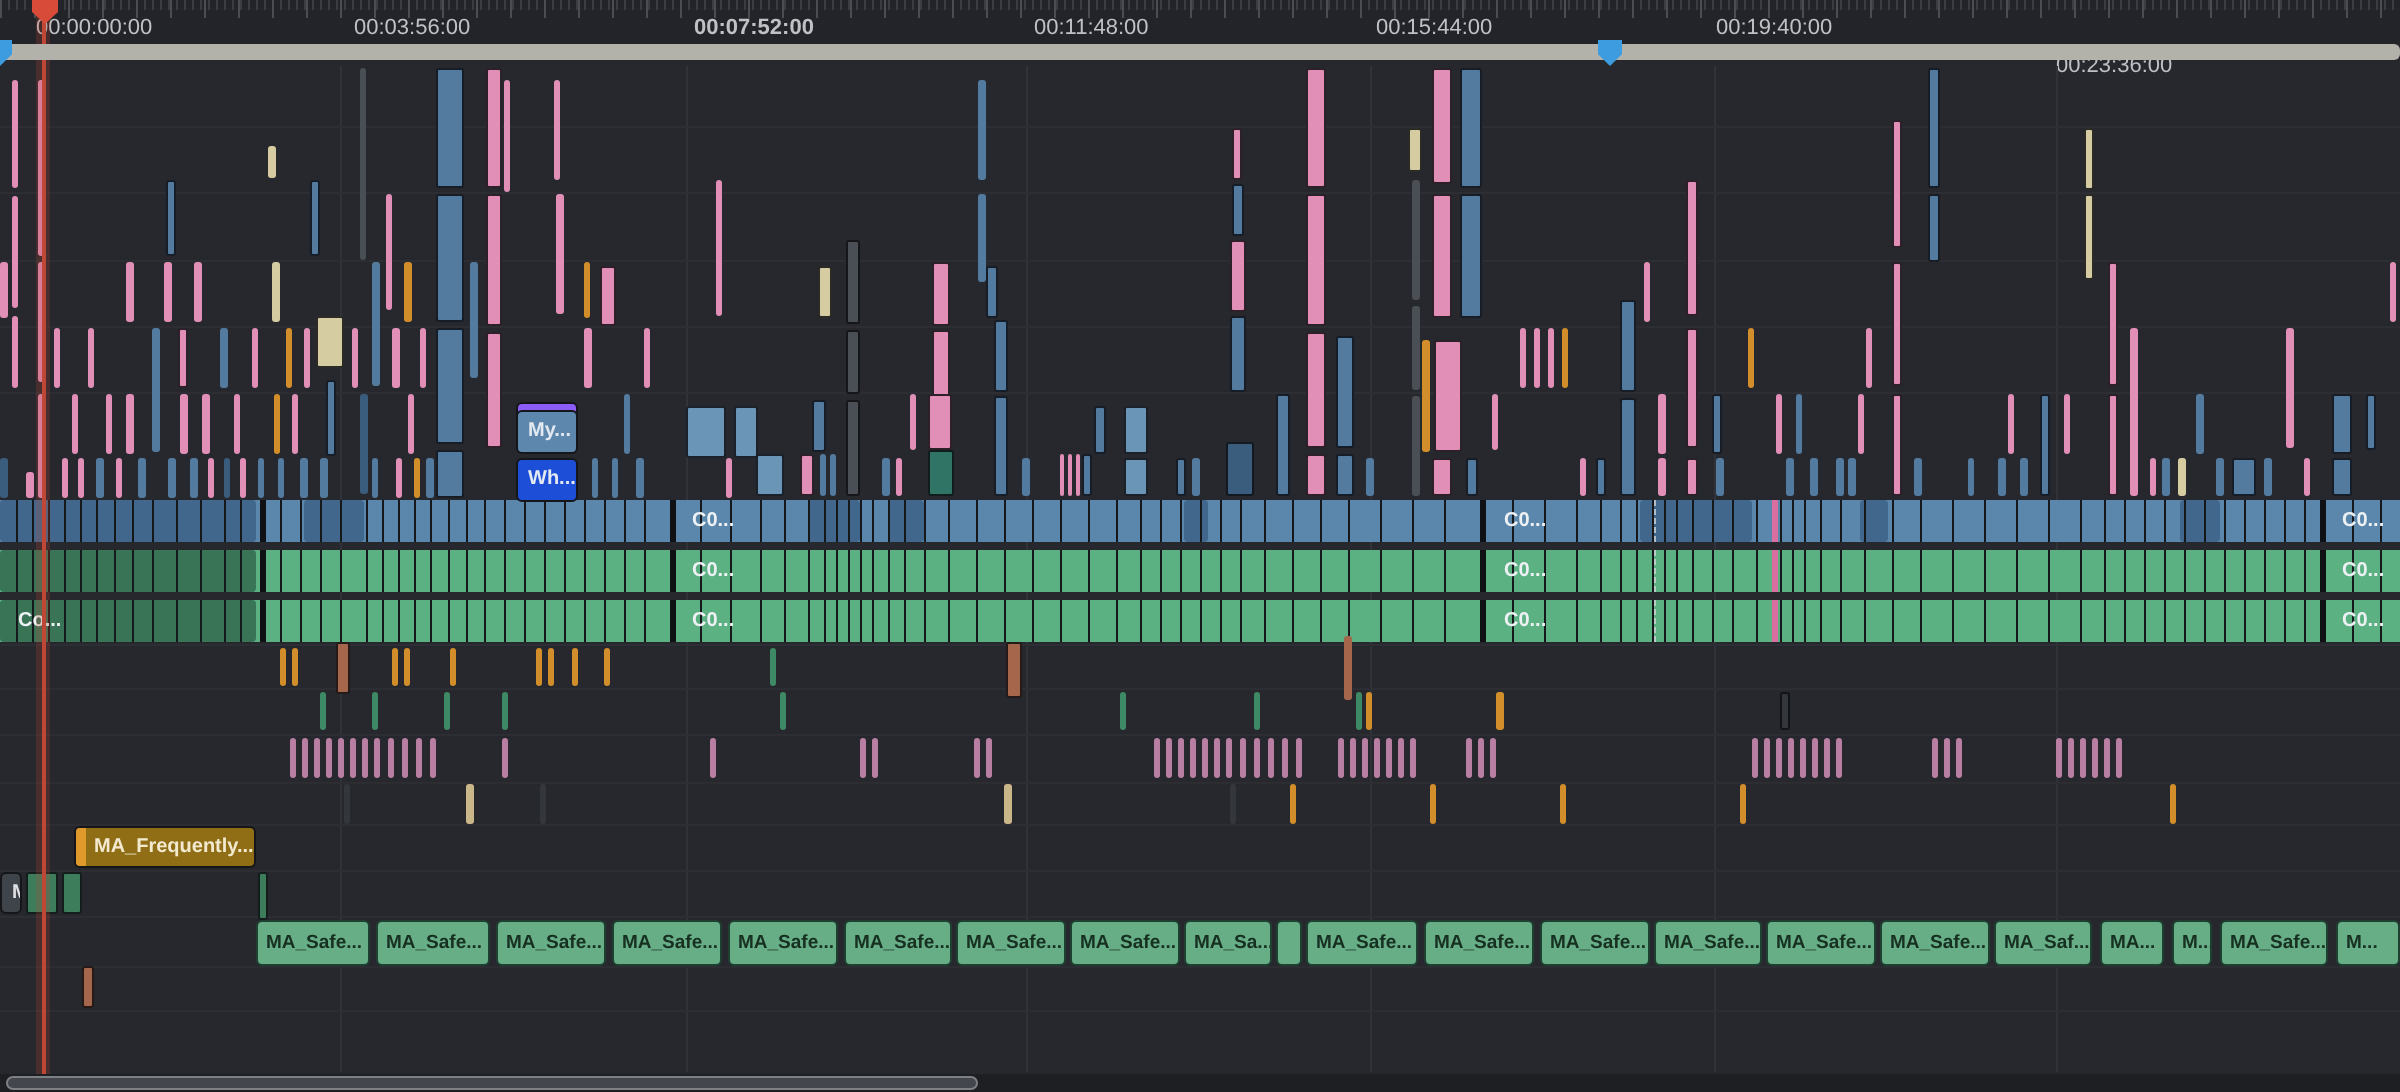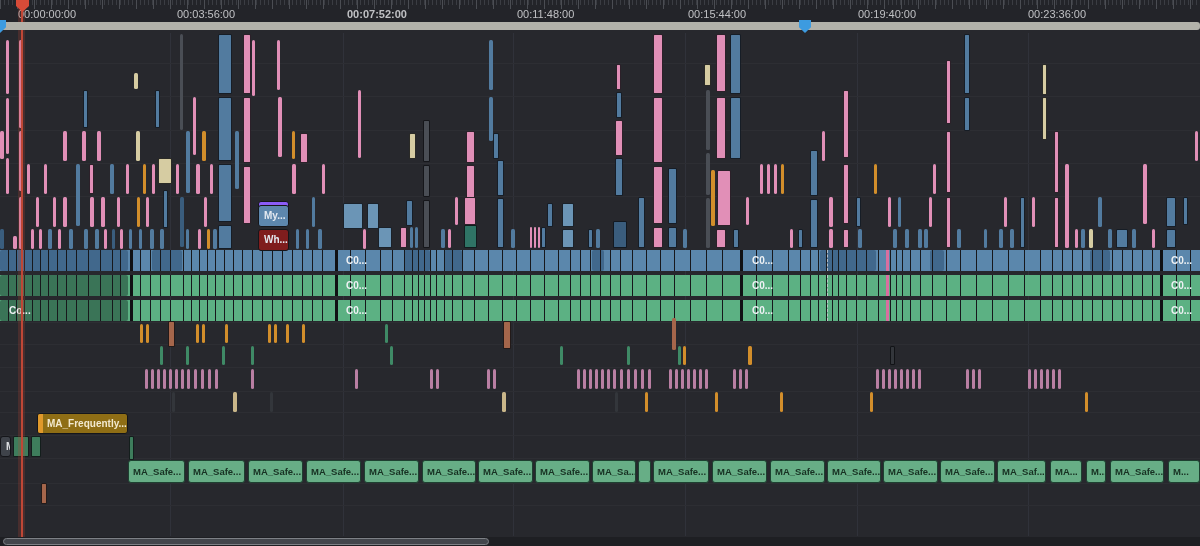--- a/index.html
+++ b/index.html
@@ -40,21 +40,21 @@
 <body>
 
 <div id="stage" class="stage">
   <div id="ruler" class="ruler">
       <span class="tc" style="left: 18px;">00:00:00:00</span>
       <span class="tc" style="left: 177px;">00:03:56:00</span>
       <span class="tc" style="left: 347px; font-weight: bold;">00:07:52:00</span>
       <span class="tc" style="left: 517px;">00:11:48:00</span>
       <span class="tc" style="left: 688px;">00:15:44:00</span>
       <span class="tc" style="left: 858px;">00:19:40:00</span>
-      <span class="tc" style="left: 1028px;">00:23:36:00</span>
+      <span class="tc" style="left: 1028px; margin-top: 19px;">00:23:36:00</span>
     </div>
   <div id="scrollzoom" class="scrollzoom"></div>
   <div id="bluemark-left" class="bluemark" style="left: -6px; top: 20px;"></div>
   <div id="bluemark" class="bluemark" style="left: 799px; top: 20px;"></div>
   <div id="playglow" class="playglow" style="left: 18px;"></div>
   <div id="playline" class="playline" style="left: 21px;"></div>
   <div id="playhead" class="playhead" style="left: 16px;"></div>
   <div class="hscroll">
     <div id="hthumb" class="hthumb" style="left: 3px; width: 486px;"></div>
   </div>
@@ -723,21 +723,21 @@
     <div class="bar" style="left: 715px; top: 392px; width: 3px; height: 20px; background: rgb(210, 142, 43);"></div>
     <div class="bar" style="left: 780px; top: 392px; width: 3px; height: 20px; background: rgb(210, 142, 43);"></div>
     <div class="bar" style="left: 870px; top: 392px; width: 3px; height: 20px; background: rgb(210, 142, 43);"></div>
     <div class="bar" style="left: 1085px; top: 392px; width: 3px; height: 20px; background: rgb(210, 142, 43);"></div>
     <div class="bar" style="left: 13px; top: 436px; width: 16px; height: 21px; background: rgb(62, 125, 92); border: 1px solid rgba(12, 13, 16, 0.85);"></div>
     <div class="bar" style="left: 31px; top: 436px; width: 10px; height: 21px; background: rgb(62, 125, 92); border: 1px solid rgba(12, 13, 16, 0.85);"></div>
     <div class="bar" style="left: 129px; top: 436px; width: 5px; height: 24px; background: rgb(62, 125, 92); border: 1px solid rgba(12, 13, 16, 0.85);"></div>
     <div class="bar" style="left: 41px; top: 483px; width: 6px; height: 21px; background: rgb(165, 102, 75); border: 1px solid rgba(12, 13, 16, 0.85);"></div>
     <div class="labeled" style="left: 258px; top: 181px; width: 31px; height: 22px; background: #8b5cf6; color: rgb(227, 233, 240); margin-top: 20px;">pa...</div>
     <div class="labeled" style="left: 258px; top: 205px; width: 31px; height: 22px; background: rgb(93, 135, 173); color: rgb(227, 233, 240);">My...</div>
-    <div class="labeled" style="left: 258px; top: 229px; width: 31px; height: 22px; background: #7f1d1d; color: rgb(227, 233, 240);">Wh...</div>
+    <div class="labeled" style="left: 258px; top: 229px; width: 31px; height: 22px; background: #1d4ed8; color: rgb(227, 233, 240);">Wh...</div>
     <div class="labeled" style="left: 37px; top: 413px; width: 91px; height: 21px; background: rgb(143, 110, 21); color: rgb(242, 233, 207); padding-left: 9px;">MA_Frequently...<div style="position: absolute; left: 0px; top: 0px; bottom: 0px; width: 5px; background: rgb(224, 153, 43);"></div></div>
     <div class="labeled" style="left: 0px; top: 436px; width: 11px; height: 21px; background: rgb(63, 67, 74); color: rgb(223, 225, 228);">M...</div>
     <div class="masafe" style="left: 128px; top: 460px; width: 57px; height: 23px; background: rgb(103, 174, 134); color: rgb(23, 48, 34);">MA_Safe...</div>
     <div class="masafe" style="left: 188px; top: 460px; width: 57px; height: 23px; background: rgb(103, 174, 134); color: rgb(23, 48, 34);">MA_Safe...</div>
     <div class="masafe" style="left: 248px; top: 460px; width: 55px; height: 23px; background: rgb(103, 174, 134); color: rgb(23, 48, 34);">MA_Safe...</div>
     <div class="masafe" style="left: 306px; top: 460px; width: 55px; height: 23px; background: rgb(103, 174, 134); color: rgb(23, 48, 34);">MA_Safe...</div>
     <div class="masafe" style="left: 364px; top: 460px; width: 55px; height: 23px; background: rgb(103, 174, 134); color: rgb(23, 48, 34);">MA_Safe...</div>
     <div class="masafe" style="left: 422px; top: 460px; width: 54px; height: 23px; background: rgb(103, 174, 134); color: rgb(23, 48, 34);">MA_Safe...</div>
     <div class="masafe" style="left: 478px; top: 460px; width: 55px; height: 23px; background: rgb(103, 174, 134); color: rgb(23, 48, 34);">MA_Safe...</div>
     <div class="masafe" style="left: 535px; top: 460px; width: 55px; height: 23px; background: rgb(103, 174, 134); color: rgb(23, 48, 34);">MA_Safe...</div>

